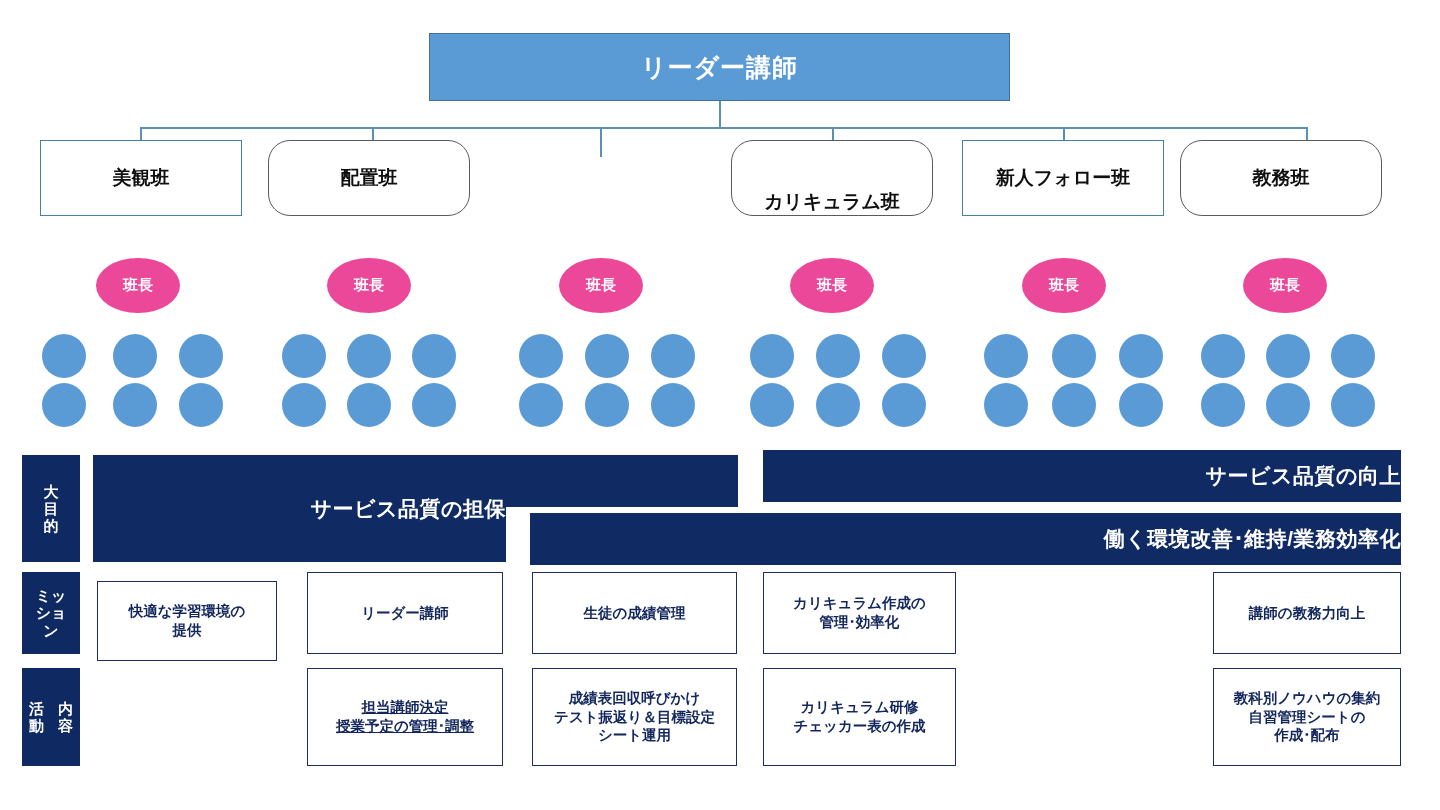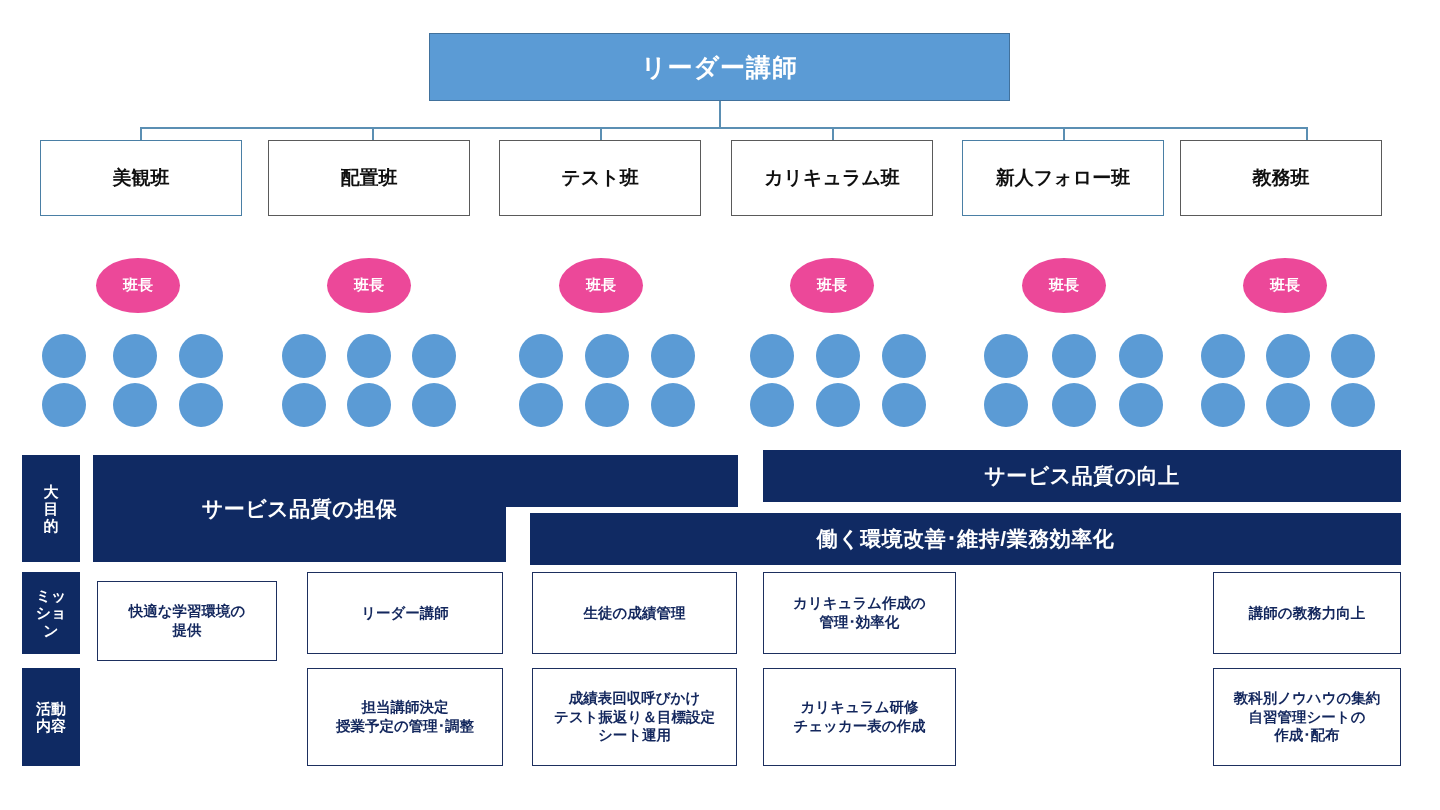--- a/index.html
+++ b/index.html
@@ -46,21 +46,21 @@
   .team-box {
     top: 140px; height: 76px;
     background: #ffffff;
     border: 1.5px solid #4a7fa5;
     display: flex; align-items: center; justify-content: center;
     color: #101010;
     font-size: 19px;
     font-weight: bold;
     white-space: nowrap;
   }
-  .team-box.dark-border { border-color: #5a5a5a; }
+  .team-box.dark-border { border-color: #5a5a5a; border-radius: 22px; }
 
   
   .chief-oval {
     top: 258px; width: 84px; height: 55px;
     background: #ec4899;
     border-radius: 50%;
     display: flex; align-items: center; justify-content: center;
     color: #ffffff;
     font-size: 15px;
     font-weight: bold;
@@ -86,21 +86,21 @@
   }
   .side-label .vtext {
     display: block;
   }
 
   
   .banner {
     background: #102a63;
     color: #ffffff;
     font-weight: bold;
-    display: flex; align-items: center; justify-content: center;
+    display: flex; align-items: center; justify-content: flex-end;
     font-size: 21px;
     letter-spacing: .5px;
   }
 
   
   .card {
     background: #ffffff;
     border: 1.6px solid #1d2f5e;
     display: flex; align-items: center; justify-content: center;
     text-align: center;
@@ -131,24 +131,21 @@
   <div class="abs conn conn-v" style="left:832px; top:127px; height:30px;"></div>
   <div class="abs conn conn-v" style="left:1063px; top:127px; height:30px;"></div>
   <div class="abs conn conn-v" style="left:1306px; top:127px; height:30px;"></div>
 
   <div class="abs team-box" style="left:40px; width:202px;">
     <span>美観班</span>
   </div>
   <div class="abs team-box dark-border" style="left:268px; width:202px;">
     <span>配置班</span>
   </div>
-  <div class="abs team-box dark-border" style="left:499px; width:202px;">
-    <span>テスト班</span>
-  </div>
-  <div class="abs team-box dark-border" style="left:731px; width:202px;">
+  <div class="abs team-box dark-border" style="left:731px; width:202px;align-items:flex-end;">
     <span>カリキュラム班</span>
   </div>
   <div class="abs team-box" style="left:962px; width:202px;">
     <span>新人フォロー班</span>
   </div>
   <div class="abs team-box dark-border" style="left:1180px; width:202px;">
     <span>教務班</span>
   </div>
 
   <div class="abs chief-oval" style="left:96px;">
@@ -246,26 +243,26 @@
   <div class="abs card mission" style="left:532px; top:572px; width:205px; height:82px;">
     <span>生徒の成績管理</span>
   </div>
   <div class="abs card mission" style="left:763px; top:572px; width:193px; height:82px;">
     <span>カリキュラム作成の<br>管理･効率化</span>
   </div>
   <div class="abs card mission" style="left:1213px; top:572px; width:188px; height:82px;">
     <span>講師の教務力向上</span>
   </div>
 
-  <div class="abs side-label" style="top:668px; height:98px; flex-direction:column;">
+  <div class="abs side-label" style="top:668px; height:98px; flex-direction:row;">
     <span class="vtext">活動</span>
     <span class="vtext">内容</span>
   </div>
 
-  <div class="abs card activity" style="left:307px; top:668px; width:196px; height:98px;">
+  <div class="abs card activity" style="left:307px; top:668px; width:196px; height:98px;text-decoration:underline;">
     <span>担当講師決定<br>授業予定の管理･調整</span>
   </div>
   <div class="abs card activity" style="left:532px; top:668px; width:205px; height:98px;">
     <span>成績表回収呼びかけ<br>テスト振返り＆目標設定<br>シート運用</span>
   </div>
   <div class="abs card activity" style="left:763px; top:668px; width:193px; height:98px;">
     <span>カリキュラム研修<br>チェッカー表の作成</span>
   </div>
   <div class="abs card activity" style="left:1213px; top:668px; width:188px; height:98px;">
     <span>教科別ノウハウの集約<br>自習管理シートの<br>作成･配布</span>

